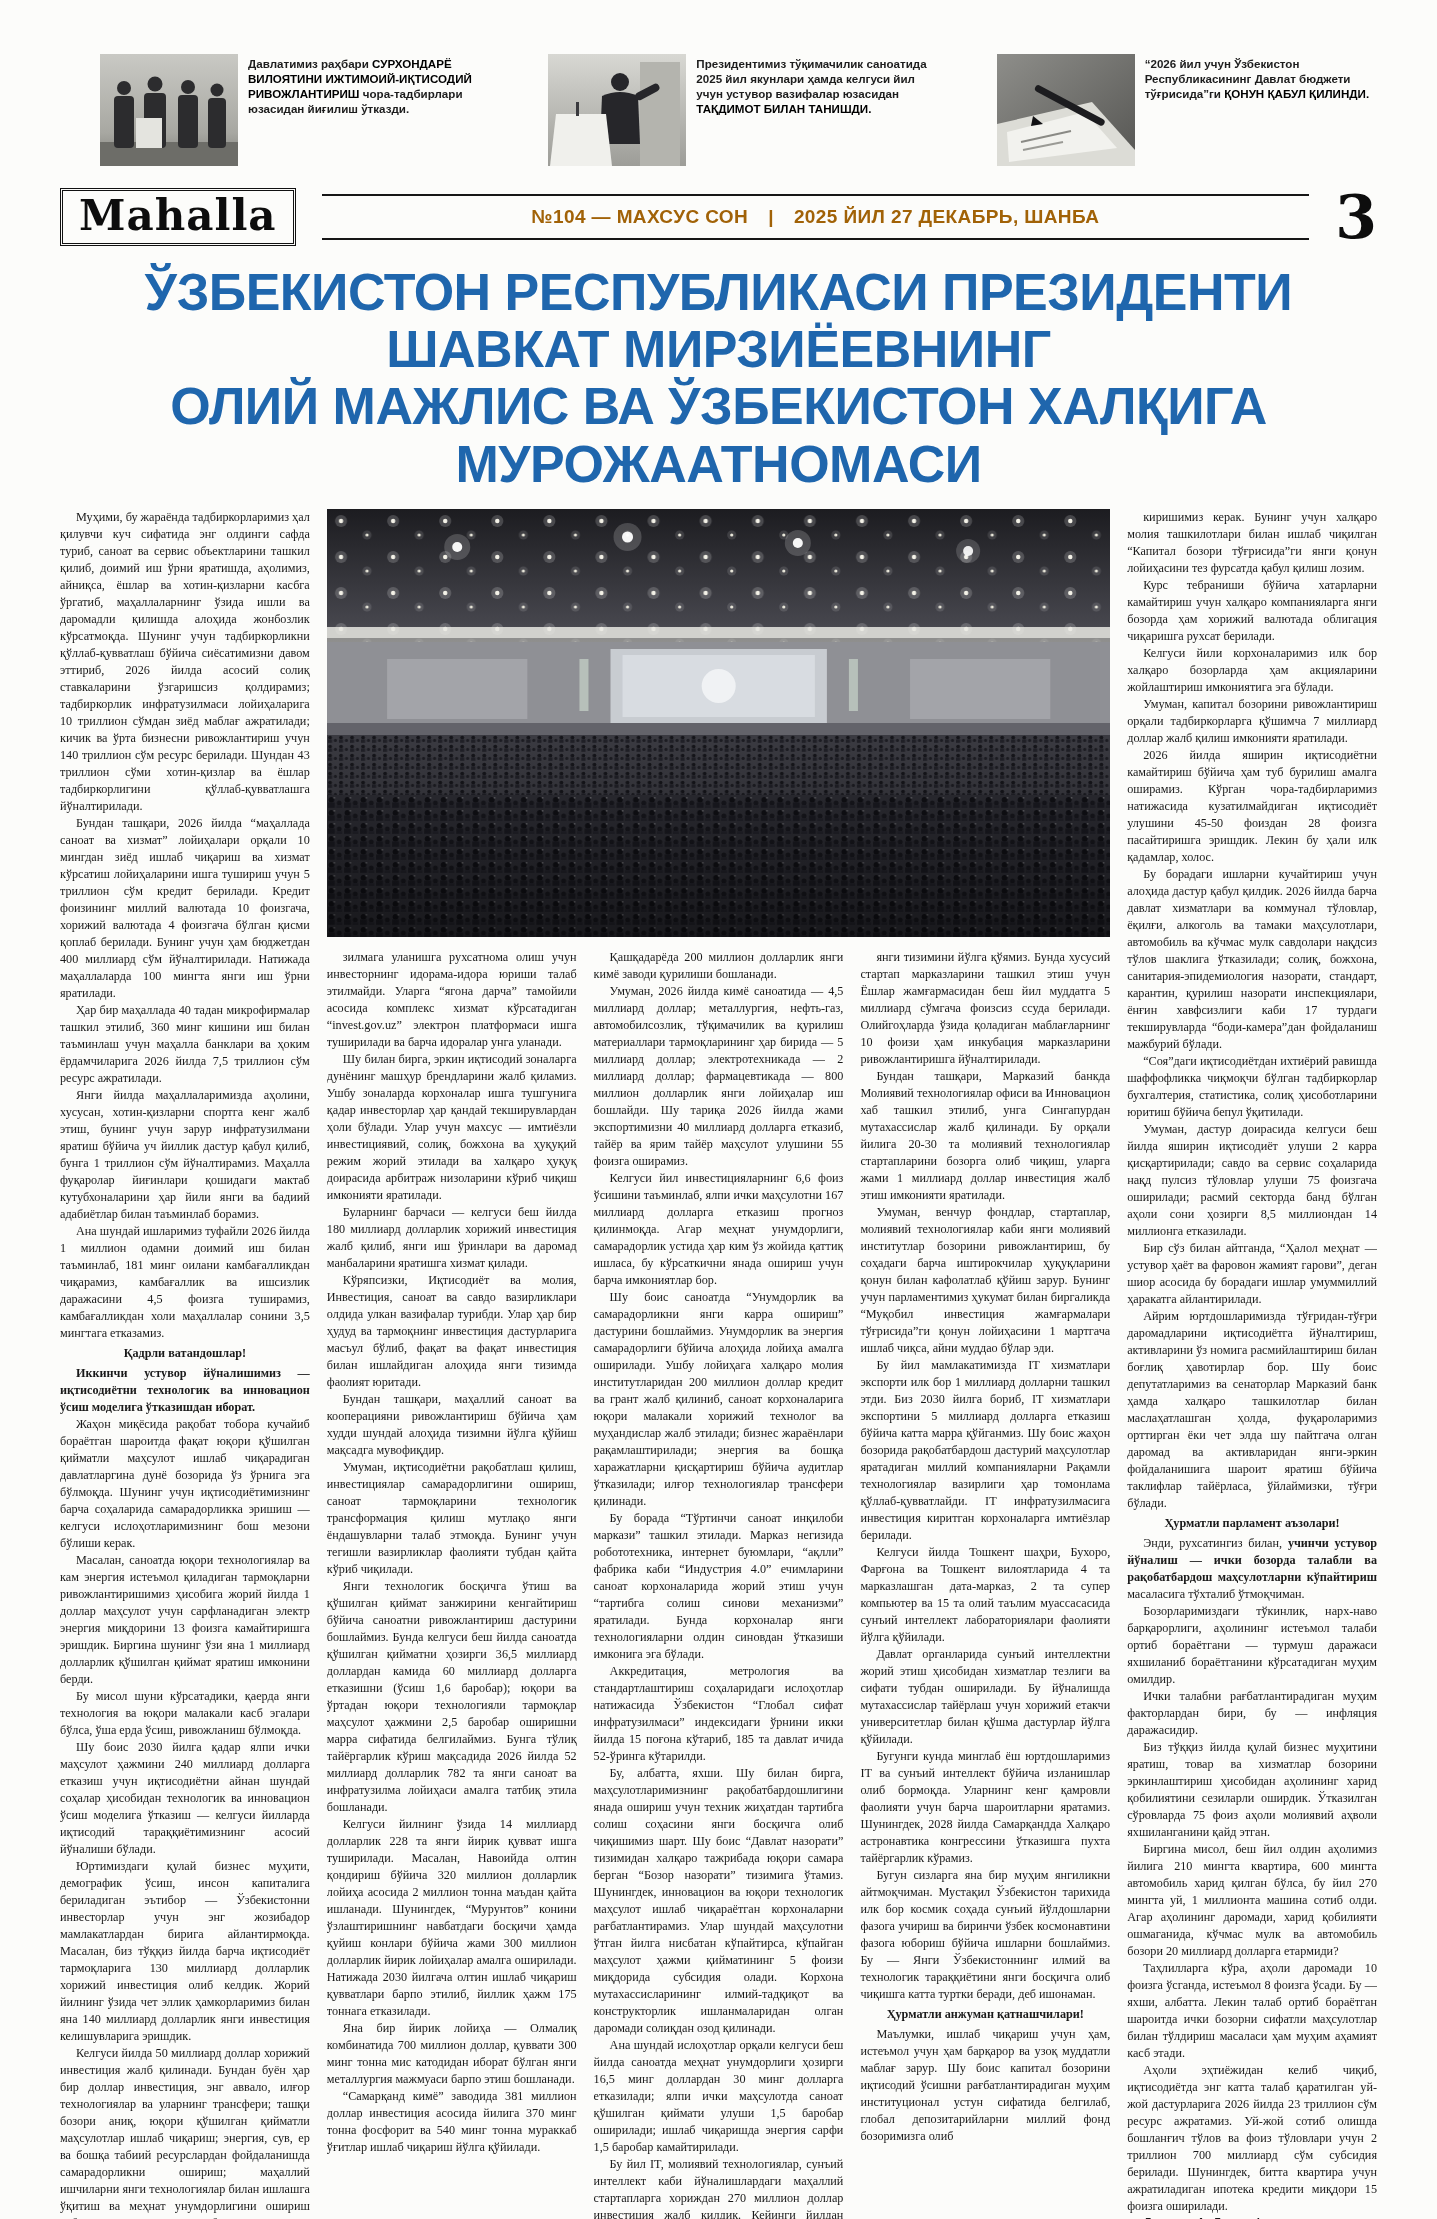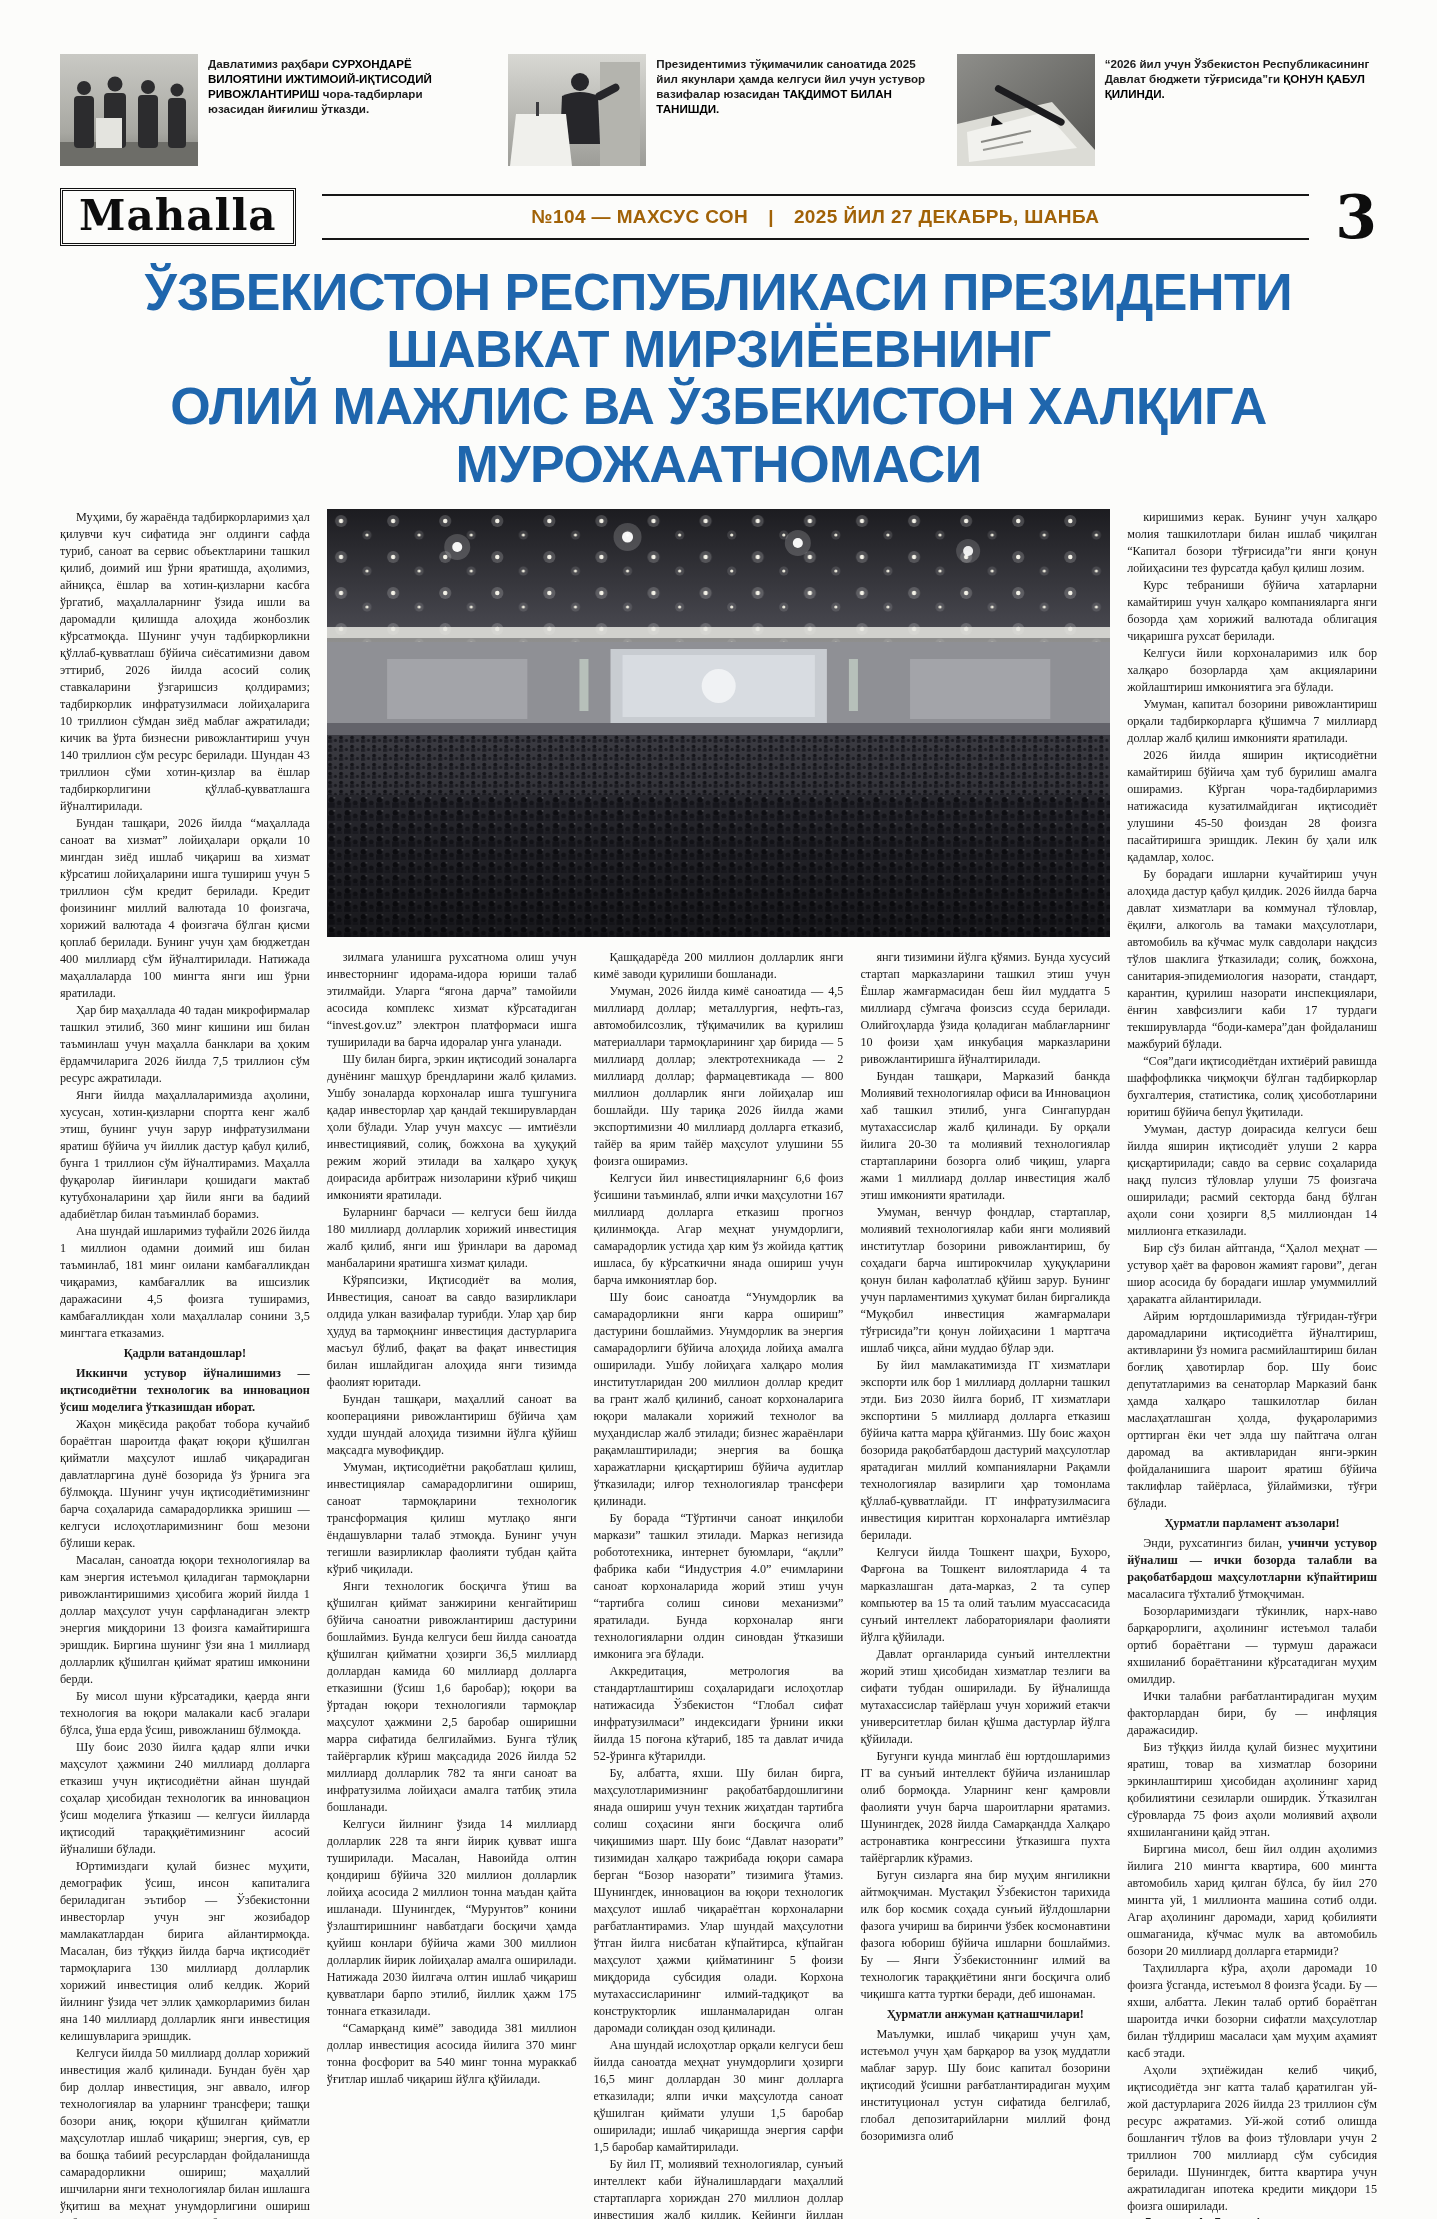--- a/index.html
+++ b/index.html
@@ -2,21 +2,21 @@
 <html><head>
 <meta charset="utf-8">
 <style>
   html,body{margin:0;padding:0;background:#d9d9d5;}
   .page{position:relative;width:1437px;height:2219px;margin:0 auto;background:#fcfcfa;
         box-sizing:border-box;padding:54px 60px 22px;color:#1a1a1a;
         font-family:"Liberation Serif",serif;overflow:hidden;}
 
   
   .teasers{display:flex;gap:28px;height:118px;}
-  .teaser{flex:1;display:flex;gap:10px;align-items:flex-start;min-width:0;}
+  .teaser{flex:1;display:flex;gap:10px;align-items:flex-start;min-width:0;margin-left:40px;}
   .tphoto{width:138px;height:112px;flex:none;background:#8a8a86;overflow:hidden;}
   .tphoto svg{width:100%;height:100%;display:block;}
   .ttext{font-family:"Liberation Sans",sans-serif;font-size:11.6px;line-height:1.3;
          color:#1d1d1d;font-weight:bold;padding-top:2px;}
   .ttext b{font-weight:bold;color:#000;}
 
   
   .masthead{display:flex;align-items:center;gap:26px;margin-top:16px;}
   .logo{font-family:"DejaVu Serif",serif;font-weight:bold;font-size:42px;line-height:1.12;
         padding:1px 16px 4px;border:3px double #111;letter-spacing:1px;color:#0d0d0d;}
@@ -231,20 +231,21 @@
       <div class="midcols">
         <div class="col">
             <p>зилмага уланишга рухсатнома олиш учун инвесторнинг идорама-идора юриши талаб этилмайди. Уларга “ягона дарча” тамойили асосида комплекс хизмат кўрсатадиган “invest.gov.uz” электрон платформаси ишга туширилади ва барча идоралар унга уланади.</p>
             <p>Шу билан бирга, эркин иқтисодий зоналарга дунёнинг машҳур брендларини жалб қиламиз. Ушбу зоналарда корхоналар ишга тушгунига қадар инвесторлар ҳар қандай текширувлардан ҳоли бўлади. Улар учун махсус — имтиёзли инвестициявий, солиқ, божхона ва ҳуқуқий режим жорий этилади ва халқаро ҳуқуқ доирасида арбитраж низоларини кўриб чиқиш имконияти яратилади.</p>
             <p>Буларнинг барчаси — келгуси беш йилда 180 миллиард долларлик хорижий инвестиция жалб қилиб, янги иш ўринлари ва даромад манбаларини яратишга хизмат қилади.</p>
             <p>Кўряпсизки, Иқтисодиёт ва молия, Инвестиция, саноат ва савдо вазирликлари олдида улкан вазифалар турибди. Улар ҳар бир ҳудуд ва тармоқнинг инвестиция дастурларига масъул бўлиб, фақат ва фақат инвестиция билан ишлайдиган алоҳида янги тизимда фаолият юритади.</p>
             <p>Бундан ташқари, маҳаллий саноат ва кооперацияни ривожлантириш бўйича ҳам худди шундай алоҳида тизимни йўлга қўйиш мақсадга мувофиқдир.</p>
             <p>Умуман, иқтисодиётни рақобатлаш қилиш, инвестициялар самарадорлигини ошириш, саноат тармоқларини технологик трансформация қилиш мутлақо янги ёндашувларни талаб этмоқда. Бунинг учун тегишли вазирликлар фаолияти тубдан қайта кўриб чиқилади.</p>
             <p>Янги технологик босқичга ўтиш ва қўшилган қиймат занжирини кенгайтириш бўйича саноатни ривожлантириш дастурини бошлаймиз. Бунда келгуси беш йилда саноатда қўшилган қийматни ҳозирги 36,5 миллиард доллардан камида 60 миллиард долларга етказишни (ўсиш 1,6 баробар); юқори ва ўртадан юқори технологияли тармоқлар маҳсулот ҳажмини 2,5 баробар оширишни марра сифатида белгилаймиз. Бунга тўлиқ тайёргарлик кўриш мақсадида 2026 йилда 52 миллиард долларлик 782 та янги саноат ва инфратузилма лойиҳаси амалга татбиқ этила бошланади.</p>
             <p>Келгуси йилнинг ўзида 14 миллиард долларлик 228 та янги йирик қувват ишга туширилади. Масалан, Навоийда олтин қондириш бўйича 320 миллион долларлик лойиҳа асосида 2 миллион тонна маъдан қайта ишланади. Шунингдек, “Мурунтов” конини ўзлаштиришнинг навбатдаги босқичи ҳамда қуйиш конлари бўйича жами 300 миллион долларлик йирик лойиҳалар амалга оширилади. Натижада 2030 йилгача олтин ишлаб чиқариш қувватлари барпо этилиб, йиллик ҳажм 175 тоннага етказилади.</p>
+            <p>Яна бир йирик лойиҳа — Олмалиқ комбинатида 700 миллион доллар, қуввати 300 минг тонна мис катодидан иборат бўлган янги металлургия мажмуаси барпо этиш бошланади.</p>
             <p>“Самарқанд кимё” заводида 381 миллион доллар инвестиция асосида йилига 370 минг тонна фосфорит ва 540 минг тонна мураккаб ўғитлар ишлаб чиқариш йўлга қўйилади.</p>
           </div>
         <div class="col">
             <p>Қашқадарёда 200 миллион долларлик янги кимё заводи қурилиши бошланади.</p>
             <p>Умуман, 2026 йилда кимё саноатида — 4,5 миллиард доллар; металлургия, нефть-газ, автомобилсозлик, тўқимачилик ва қурилиш материаллари тармоқларининг ҳар бирида — 5 миллиард доллар; электротехникада — 2 миллиард доллар; фармацевтикада — 800 миллион долларлик янги лойиҳалар иш бошлайди. Шу тариқа 2026 йилда жами экспортимизни 40 миллиард долларга етказиб, тайёр ва ярим тайёр маҳсулот улушини 55 фоизга оширамиз.</p>
             <p>Келгуси йил инвестицияларнинг 6,6 фоиз ўсишини таъминлаб, ялпи ички маҳсулотни 167 миллиард долларга етказиш прогноз қилинмоқда. Агар меҳнат унумдорлиги, самарадорлик устида ҳар ким ўз жойида қаттиқ ишласа, бу кўрсаткични янада ошириш учун барча имкониятлар бор.</p>
             <p>Шу боис саноатда “Унумдорлик ва самарадорликни янги карра ошириш” дастурини бошлаймиз. Унумдорлик ва энергия самарадорлиги бўйича алоҳида лойиҳа амалга оширилади. Ушбу лойиҳага халқаро молия институтларидан 200 миллион доллар кредит ва грант жалб қилиниб, саноат корхоналарига юқори малакали хорижий технолог ва муҳандислар жалб этилади; бизнес жараёнлари рақамлаштирилади; энергия ва бошқа харажатларни қисқартириш бўйича аудитлар ўтказилади; илғор технологиялар трансфери қилинади.</p>
             <p>Бу борада “Тўртинчи саноат инқилоби маркази” ташкил этилади. Марказ негизида робототехника, интернет буюмлари, “ақлли” фабрика каби “Индустрия 4.0” ечимларини саноат корхоналарида жорий этиш учун “тартибга солиш синови механизми” яратилади. Бунда корхоналар янги технологияларни олдин синовдан ўтказиши имконига эга бўлади.</p>
             <p>Аккредитация, метрология ва стандартлаштириш соҳаларидаги ислоҳотлар натижасида Ўзбекистон “Глобал сифат инфратузилмаси” индексидаги ўрнини икки йилда 15 поғона кўтариб, 185 та давлат ичида 52-ўринга кўтарилди.</p>
             <p>Бу, албатта, яхши. Шу билан бирга, маҳсулотларимизнинг рақобатбардошлигини янада ошириш учун техник жиҳатдан тартибга солиш соҳасини янги босқичга олиб чиқишимиз шарт. Шу боис “Давлат назорати” тизимидан халқаро тажрибада юқори самара берган “Бозор назорати” тизимига ўтамиз. Шунингдек, инновацион ва юқори технологик маҳсулот ишлаб чиқараётган корхоналарни рағбатлантирамиз. Улар шундай маҳсулотни ўтган йилга нисбатан кўпайтирса, кўпайган маҳсулот ҳажми қийматининг 5 фоизи миқдорида субсидия олади. Корхона мутахассисларининг илмий-тадқиқот ва конструкторлик ишланмаларидан олган даромади солиқдан озод қилинади.</p>

